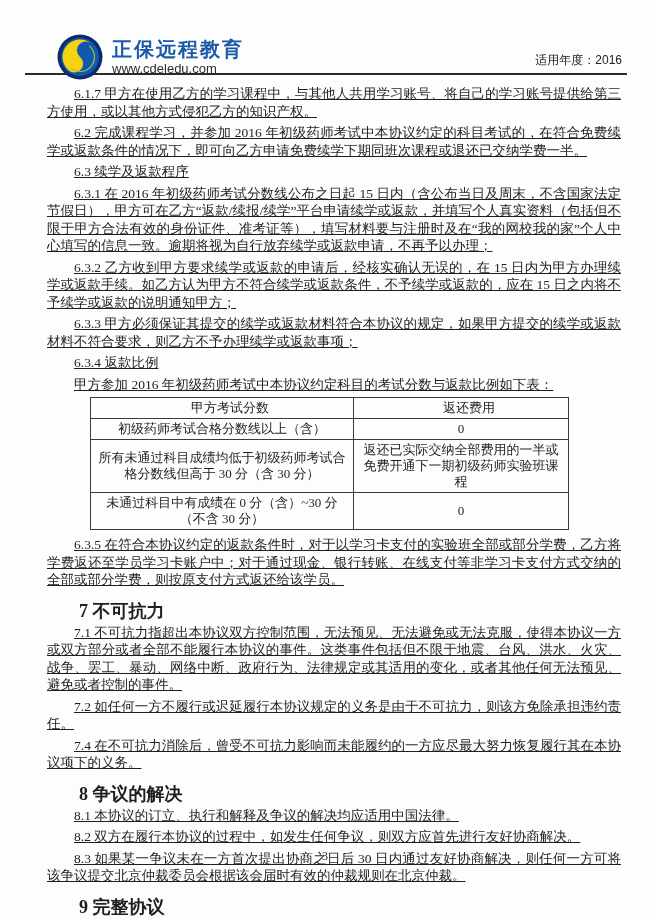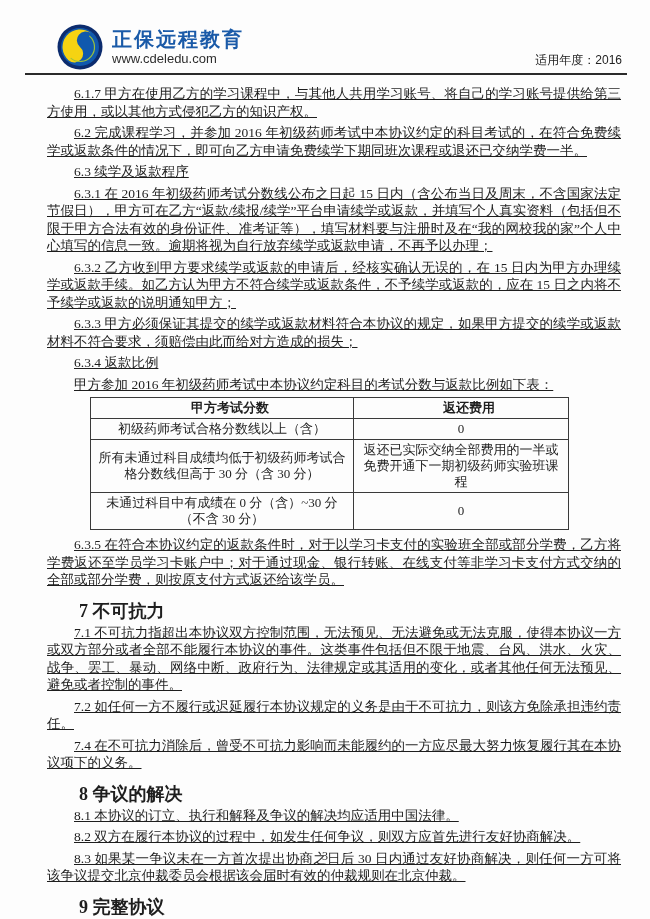--- a/index.html
+++ b/index.html
@@ -11,21 +11,21 @@
     font-family:"Liberation Serif","DejaVu Serif",serif;
     color:#1e1e1e;
     overflow:hidden;
   }
   
   .header {
     position:absolute; top:0; left:25px; right:23px; height:75px;
     border-bottom:2px solid #2a2a2a;
   }
   .logo-wrap {
-    position:absolute; left:32px; top:24px;
+    position:absolute; left:32px; top:34px;
     display:flex; align-items:center; gap:9px;
   }
   .logo-icon { width:46px; height:46px; display:block; }
   .brand-name {
     font-family:"Liberation Sans","DejaVu Sans",sans-serif;
     font-size:20px; font-weight:bold; color:#1a5aa8;
     letter-spacing:2px; line-height:24px;
   }
   .brand-url {
     font-family:"Liberation Sans","DejaVu Sans",sans-serif;
@@ -54,21 +54,21 @@
     width:479px;
     table-layout:fixed;
   }
   table.refund th, table.refund td {
     border:1px solid #3a3a3a;
     text-align:center;
     font-size:13px; line-height:16px;
     padding:2px 4px;
     text-indent:0;
   }
-  table.refund th { font-weight:bold;padding-left:20px; }
+  table.refund th { font-weight:normal;padding-left:20px; }
   col.c1 { width:55%; }
   col.c2 { width:45%; }
   
   .page-number {
     position:absolute; top:849px; left:0; width:100%;
     text-align:center; font-size:12px; color:#2a2a2a;
   }
 </style>
 </head>
 <body>
@@ -90,21 +90,21 @@
     </div>
     <div class="year-label">适用年度：2016</div>
   </div>
 
   <div class="content">
     <p>6.1.7 甲方在使用乙方的学习课程中，与其他人共用学习账号、将自己的学习账号提供给第三方使用，或以其他方式侵犯乙方的知识产权。</p>
     <p>6.2 完成课程学习，并参加 2016 年初级药师考试中本协议约定的科目考试的，在符合免费续学或返款条件的情况下，即可向乙方申请免费续学下期同班次课程或退还已交纳学费一半。</p>
     <p>6.3 续学及返款程序</p>
     <p>6.3.1 在 2016 年初级药师考试分数线公布之日起 15 日内（含公布当日及周末，不含国家法定节假日），甲方可在乙方“返款/续报/续学”平台申请续学或返款，并填写个人真实资料（包括但不限于甲方合法有效的身份证件、准考证等），填写材料要与注册时及在“我的网校我的家”个人中心填写的信息一致。逾期将视为自行放弃续学或返款申请，不再予以办理；</p>
     <p>6.3.2 乙方收到甲方要求续学或返款的申请后，经核实确认无误的，在 15 日内为甲方办理续学或返款手续。如乙方认为甲方不符合续学或返款条件，不予续学或返款的，应在 15 日之内将不予续学或返款的说明通知甲方；</p>
-    <p>6.3.3 甲方必须保证其提交的续学或返款材料符合本协议的规定，如果甲方提交的续学或返款材料不符合要求，须赔偿由此而给对方造成的损失；</p>
+    <p>6.3.3 甲方必须保证其提交的续学或返款材料符合本协议的规定，如果甲方提交的续学或返款材料不符合要求，则乙方不予办理续学或返款事项；</p>
     <p>6.3.4 返款比例</p>
     <p>甲方参加 2016 年初级药师考试中本协议约定科目的考试分数与返款比例如下表：</p>
 
     <table class="refund">
       <colgroup>
           <col class="c1">
           <col class="c2">
         </colgroup>
       <tbody>
           <tr>

